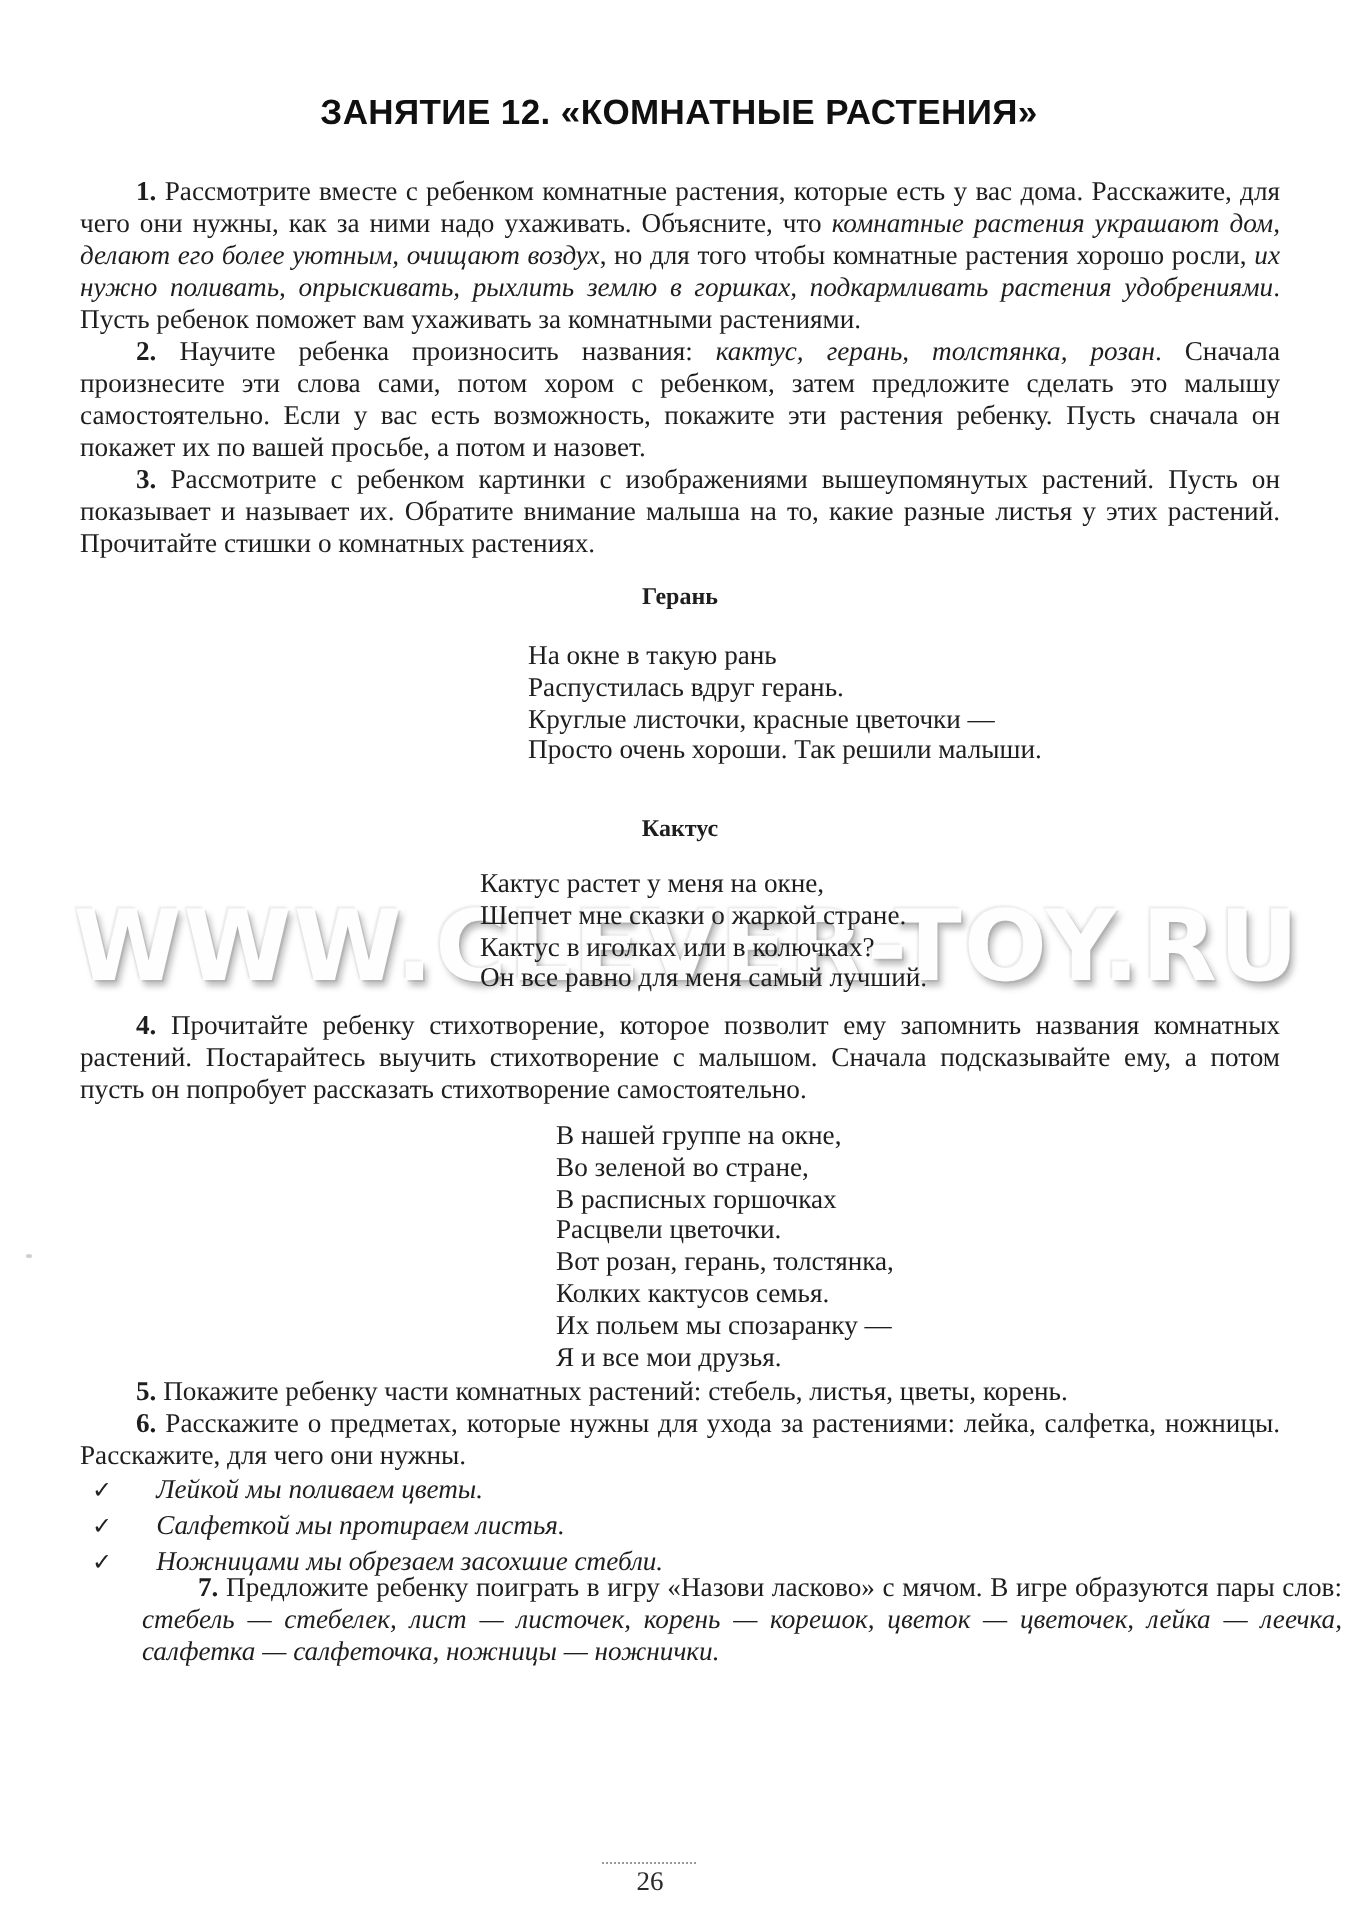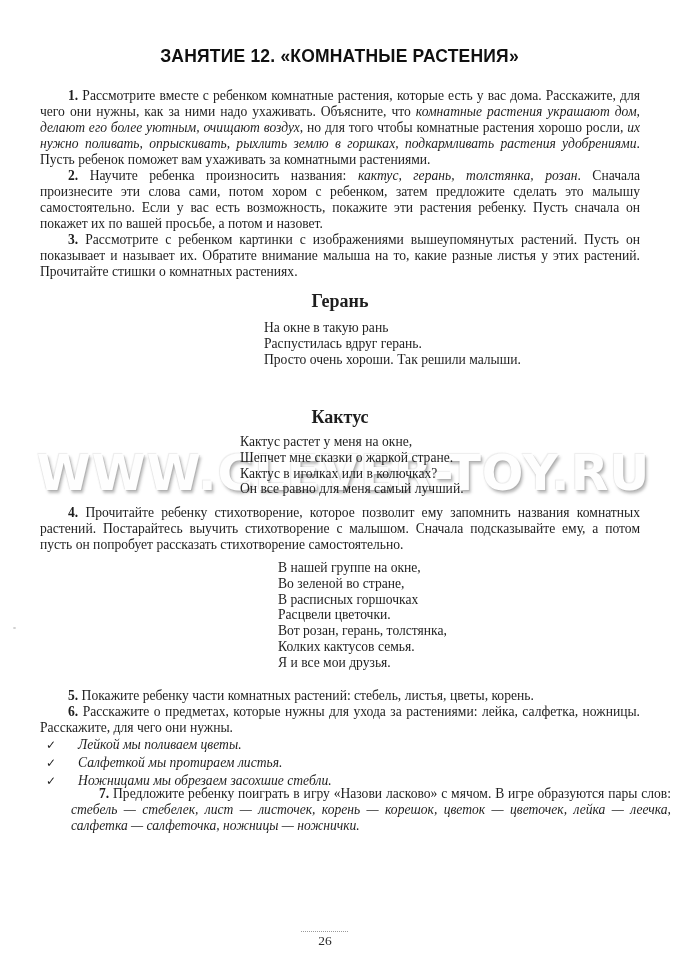--- a/index.html
+++ b/index.html
@@ -33,21 +33,21 @@
     margin:0;
     text-align:justify;
     text-indent:28px;
   }
   .seg-b{font-weight:bold;}
   .seg-i{font-style:italic;}
   .poem-heading{
     left:40px;width:600px;
     text-align:center;
     font-weight:bold;
-    font-size:18px;
+    font-size:12px;
     z-index:2;
   }
   .poem{
     font-size:13.6px;
     line-height:15.8px;
     z-index:2;
   }
   .poem div{white-space:nowrap;}
   .checklist{
     left:40px;width:600px;
@@ -115,20 +115,21 @@
     <p class="para"><span class="seg-b">1.</span><span class="seg-n"> Рассмотрите вместе с ребенком комнатные растения, которые есть у вас дома. Расскажите, для чего они нужны, как за ними надо ухаживать. Объясните, что </span><span class="seg-i">комнатные растения украшают дом, делают его более уютным, очищают воздух</span><span class="seg-n">, но для того чтобы комнатные растения хорошо росли, </span><span class="seg-i">их нужно поливать, опрыскивать, рыхлить землю в горшках, подкармливать растения удобрениями</span><span class="seg-n">. Пусть ребенок поможет вам ухаживать за комнатными растениями.</span></p>
     <p class="para"><span class="seg-b">2.</span><span class="seg-n"> Научите ребенка произносить названия: </span><span class="seg-i">кактус, герань, толстянка, розан</span><span class="seg-n">. Сначала произнесите эти слова сами, потом хором с ребенком, затем предложите сделать это малышу самостоятельно. Если у вас есть возможность, покажите эти растения ребенку. Пусть сначала он покажет их по вашей просьбе, а потом и назовет.</span></p>
     <p class="para"><span class="seg-b">3.</span><span class="seg-n"> Рассмотрите с ребенком картинки с изображениями вышеупомянутых растений. Пусть он показывает и называет их. Обратите внимание малыша на то, какие разные листья у этих растений. Прочитайте стишки о комнатных растениях.</span></p>
   </div>
 
   <div class="abs poem-heading" style="top:291px;">Герань</div>
 
   <div class="abs poem" style="top:320px;left:216px;margin-left:48px;">
     <div>На окне в такую рань</div>
     <div>Распустилась вдруг герань.</div>
+    <div>Круглые листочки, красные цветочки —</div>
     <div>Просто очень хороши. Так решили малыши.</div>
   </div>
 
   <div class="abs poem-heading" style="top:407px;">Кактус</div>
 
   <div class="abs poem" style="top:434px;left:240px;">
     <div>Кактус растет у меня на окне,</div>
     <div>Шепчет мне сказки о жаркой стране.</div>
     <div>Кактус в иголках или в колючках?</div>
     <div>Он все равно для меня самый лучший.</div>
@@ -138,20 +139,21 @@
     <p class="para"><span class="seg-b">4.</span><span class="seg-n"> Прочитайте ребенку стихотворение, которое позволит ему запомнить названия комнатных растений. Постарайтесь выучить стихотворение с малышом. Сначала подсказывайте ему, а потом пусть он попробует рассказать стихотворение самостоятельно.</span></p>
   </div>
 
   <div class="abs poem" style="top:560px;left:278px;">
     <div>В нашей группе на окне,</div>
     <div>Во зеленой во стране,</div>
     <div>В расписных горшочках</div>
     <div>Расцвели цветочки.</div>
     <div>Вот розан, герань, толстянка,</div>
     <div>Колких кактусов семья.</div>
+    <div>Их польем мы спозаранку —</div>
     <div>Я и все мои друзья.</div>
   </div>
 
   <div class="abs body-text" style="top:688px;">
     <p class="para"><span class="seg-b">5.</span><span class="seg-n"> Покажите ребенку части комнатных растений: стебель, листья, цветы, корень.</span></p>
     <p class="para"><span class="seg-b">6.</span><span class="seg-n"> Расскажите о предметах, которые нужны для ухода за растениями: лейка, салфетка, ножницы. Расскажите, для чего они нужны.</span></p>
   </div>
 
   <div class="abs checklist" style="top:736px;">
     <div class="check-item">

